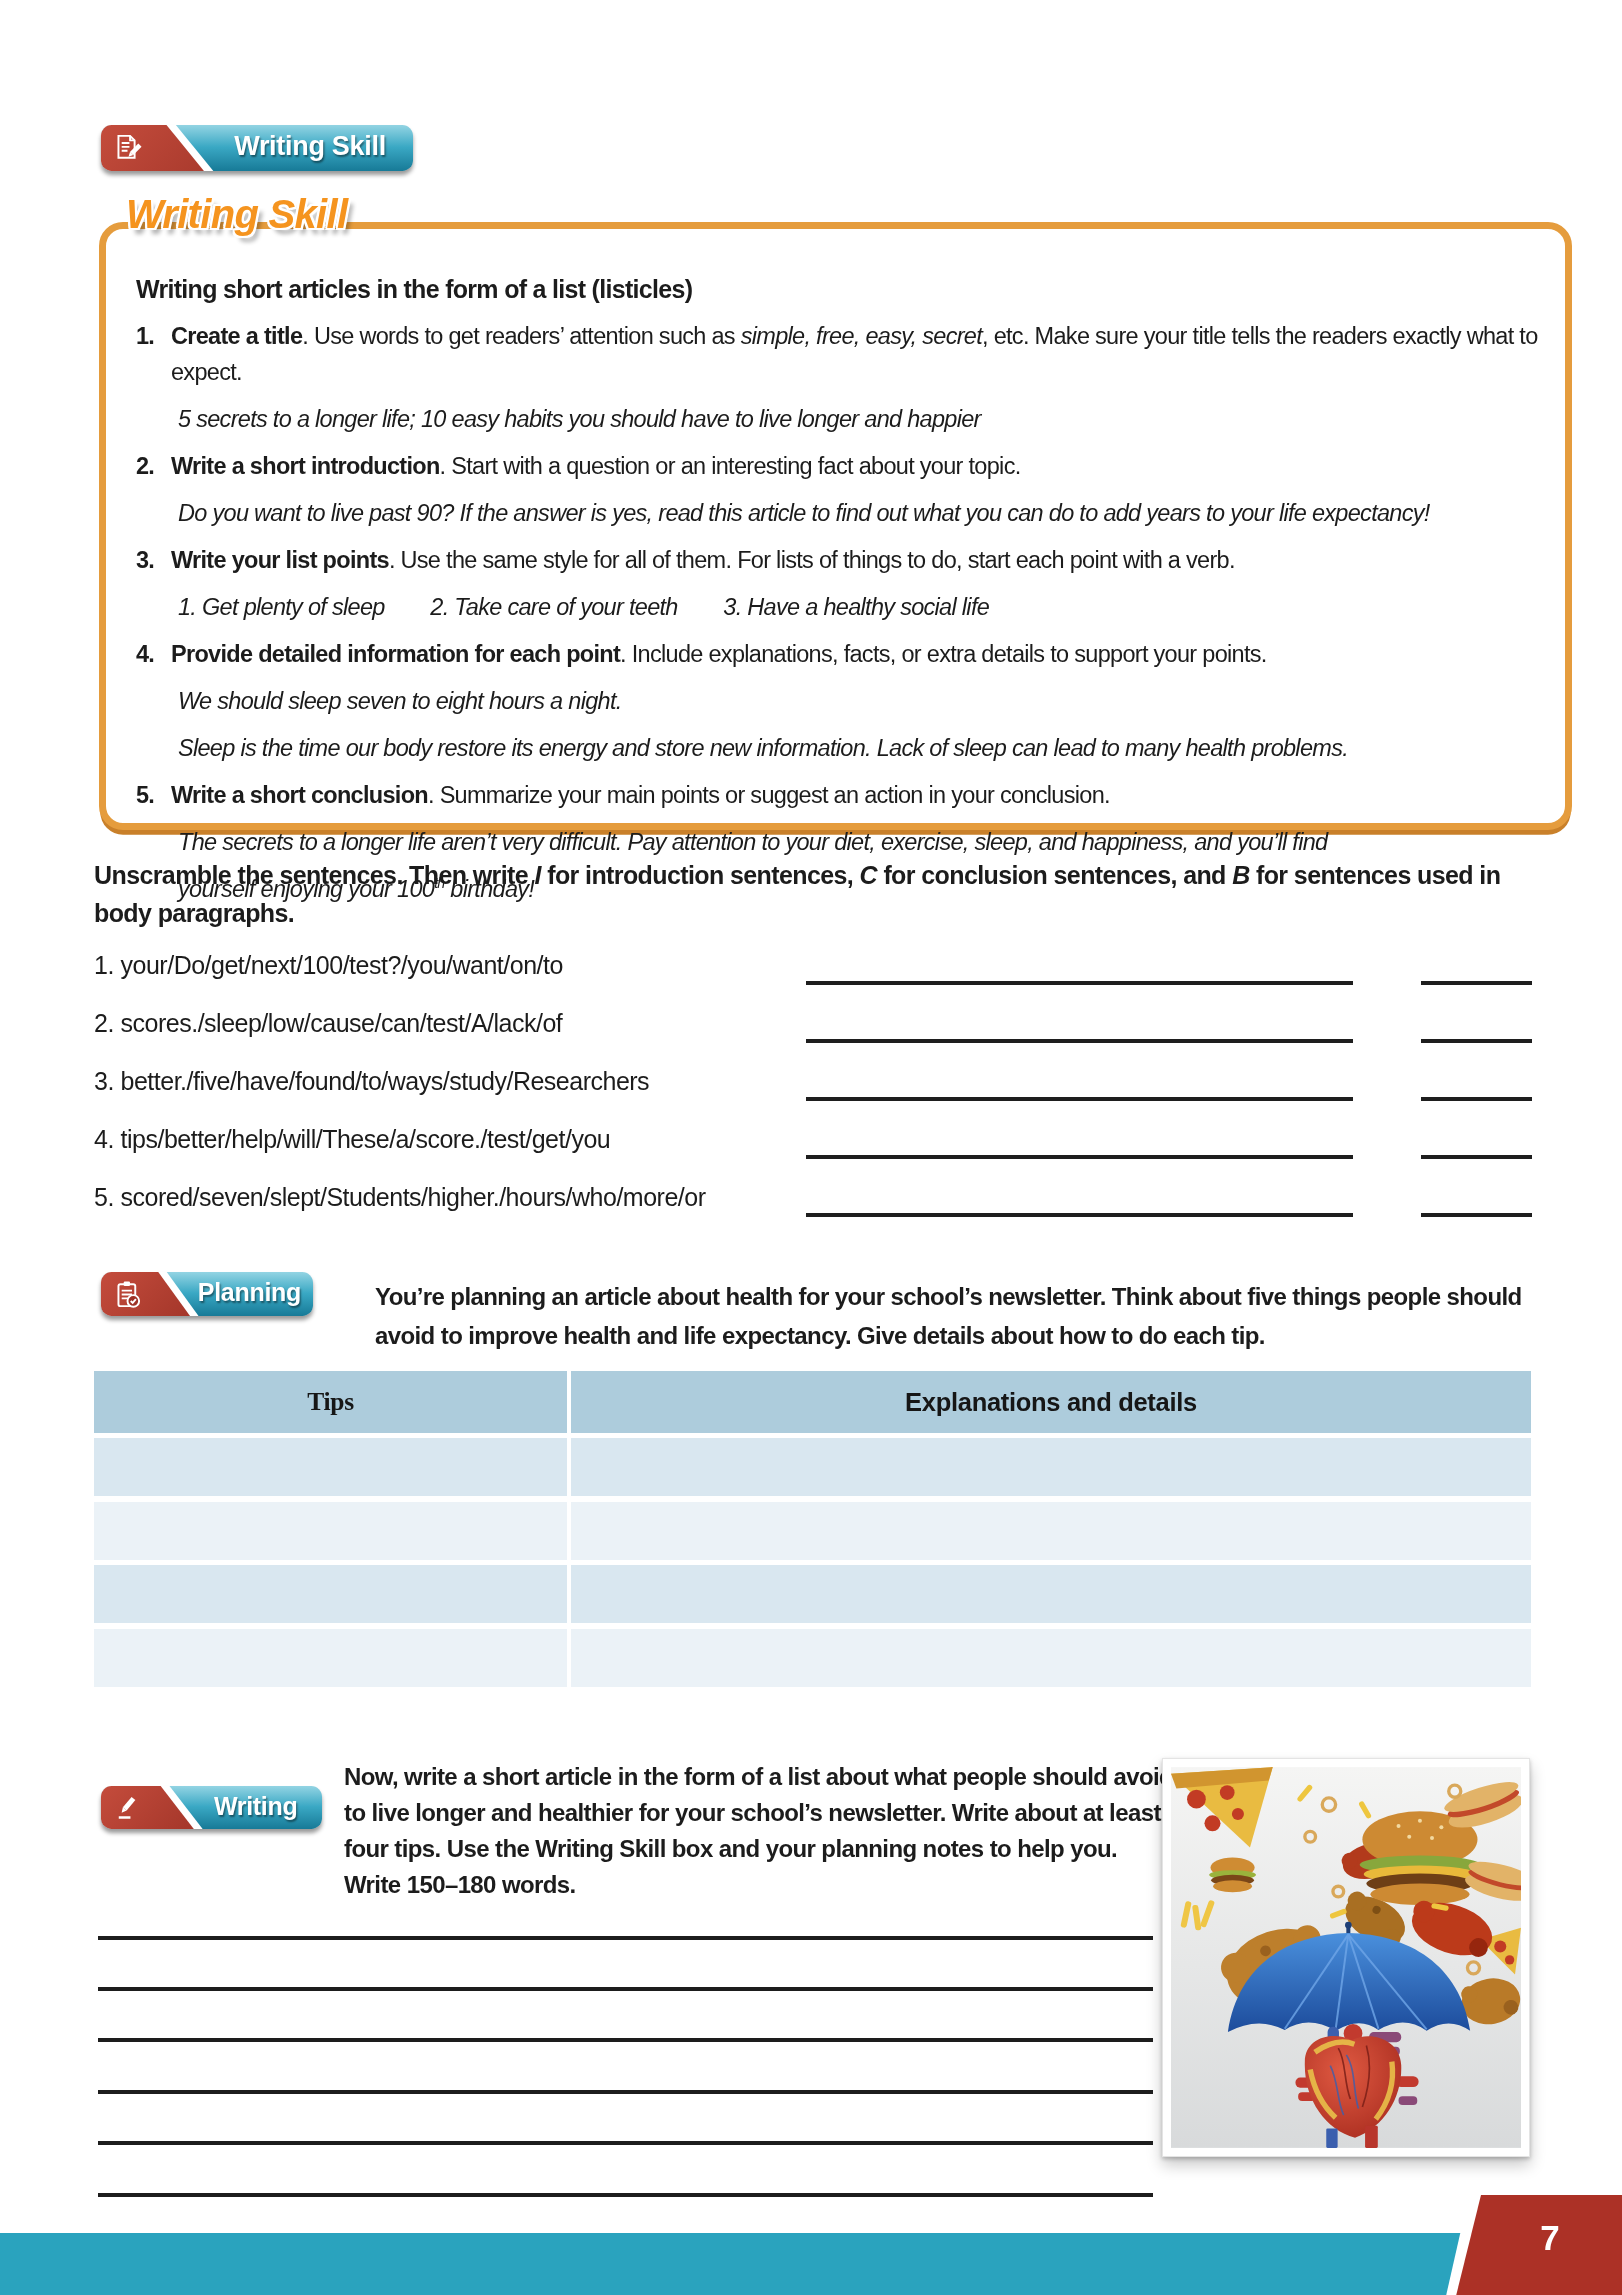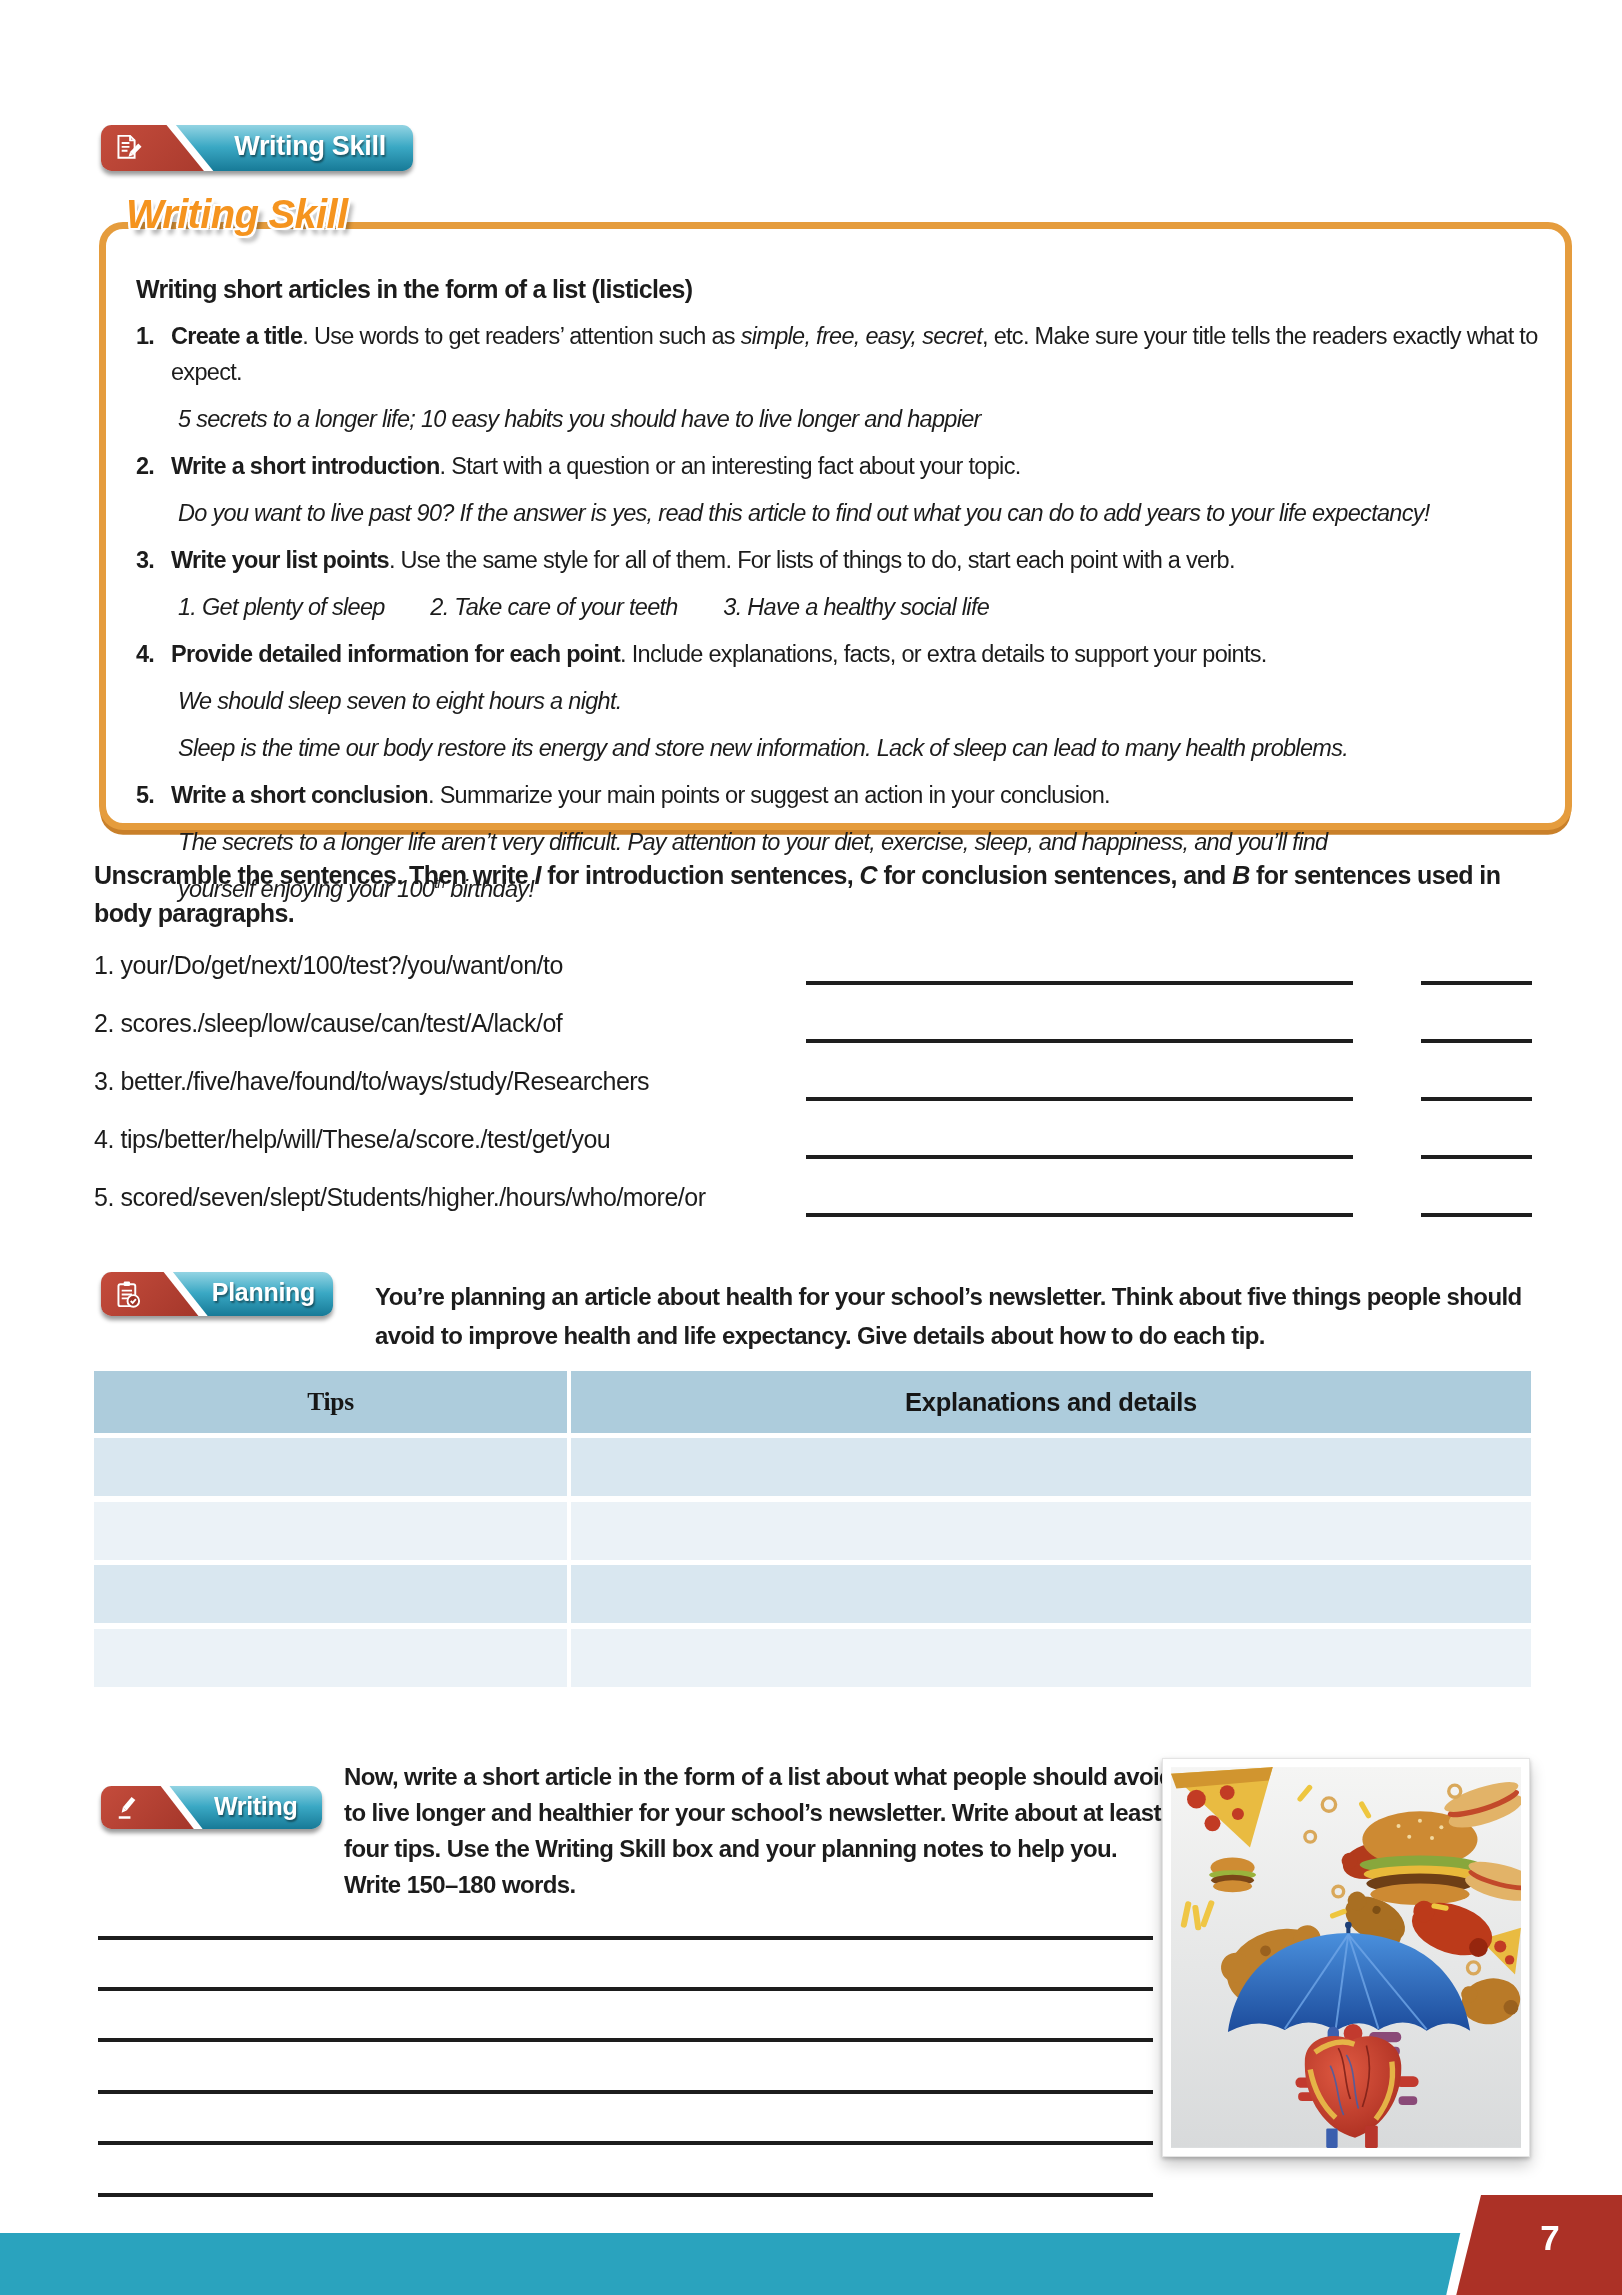--- a/index.html
+++ b/index.html
@@ -140,21 +140,21 @@
     <span class="num">4.</span><span>tips/better/help/will/These/a/score./test/get/you</span>
     <div class="blank-long"></div>
     <div class="blank-short"></div>
   </div>
   <div class="uns-row" style="top:1183px;">
     <span class="num">5.</span><span>scored/seven/slept/Students/higher./hours/who/more/or</span>
     <div class="blank-long"></div>
     <div class="blank-short"></div>
   </div>
 
-  <div class="badge badge-sm" style="left:101px;top:1272px;width:232px;height:44px;">
+  <div class="badge badge-sm" style="left:101px;top:1272px;width:212px;height:44px;">
     <div class="b-teal"></div>
     <div class="b-white"></div>
     <div class="b-red"></div>
     <svg class="b-icon" width="31" height="31" viewBox="0 0 48 48">
       <rect x="10" y="8" width="26" height="34" rx="3" fill="none" stroke="#fff" stroke-width="3"></rect>
       <rect x="18" y="4" width="10" height="7" rx="2" fill="#fff"></rect>
       <path d="M15 18 h16 M15 24 h16 M15 30 h10" stroke="#fff" stroke-width="3"></path>
       <circle cx="33" cy="34" r="9" fill="#9e3226" stroke="#fff" stroke-width="3"></circle>
       <path d="M29 34 l3 3 l5 -6" stroke="#fff" stroke-width="3" fill="none"></path>
     </svg>

